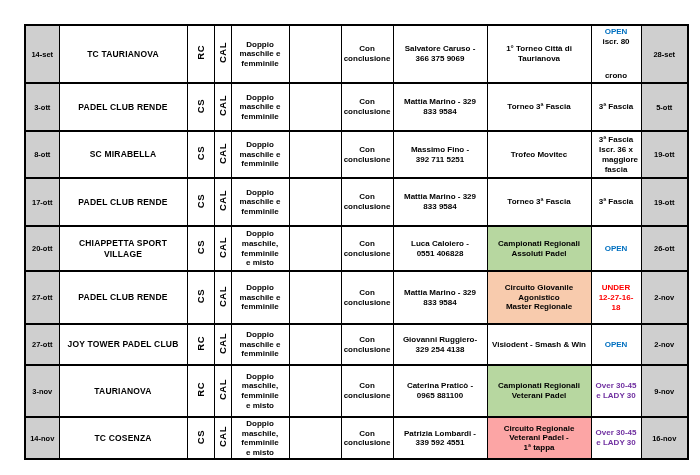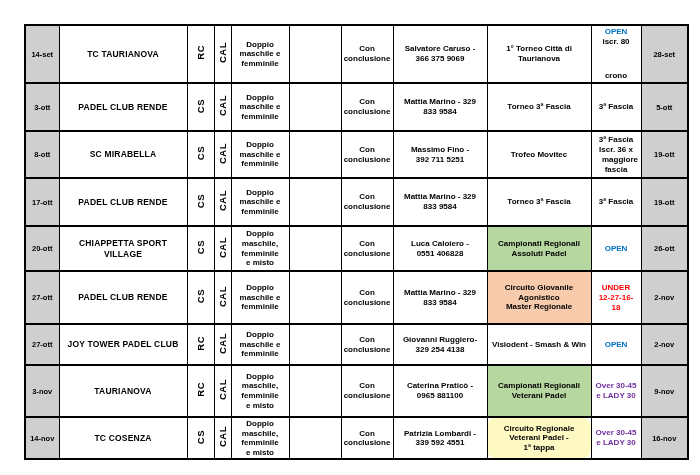--- a/index.html
+++ b/index.html
@@ -201,21 +201,21 @@
           <td class="rotcell"><span class="rot">CAL</span></td>
           <td>Doppio
 maschile,
 femminile
 e misto</td>
           <td></td>
           <td>Con
 conclusione</td>
           <td>Patrizia Lombardi -
 339 592 4551</td>
-          <td style="background: #fef9c3; border-radius: 10px;">Circuito Regionale
+          <td style="background: #fca5a5;">Circuito Regionale
 Veterani Padel -
 1ª tappa</td>
           <td class="cat"><div style="color: rgb(112, 48, 160);">Over 30-45</div><div style="color: rgb(112, 48, 160);">e LADY 30</div></td>
           <td class="datec">16-nov</td>
         </tr>
       </tbody>
   </table>
 </div>
 
 </body></html>

